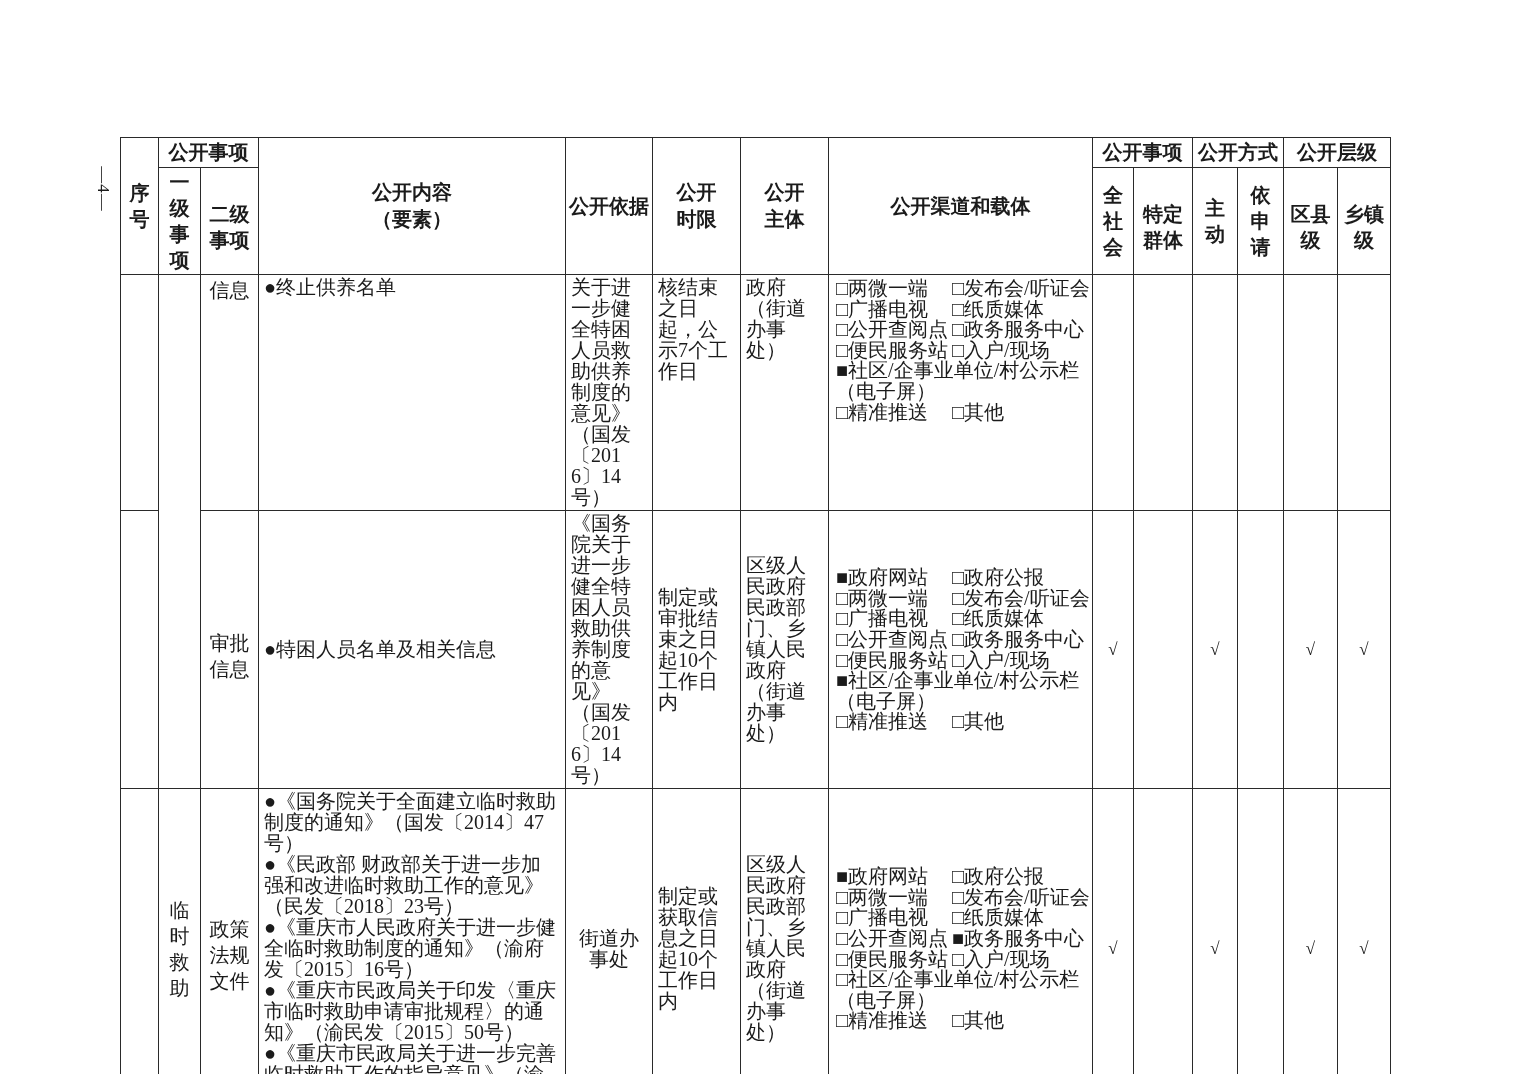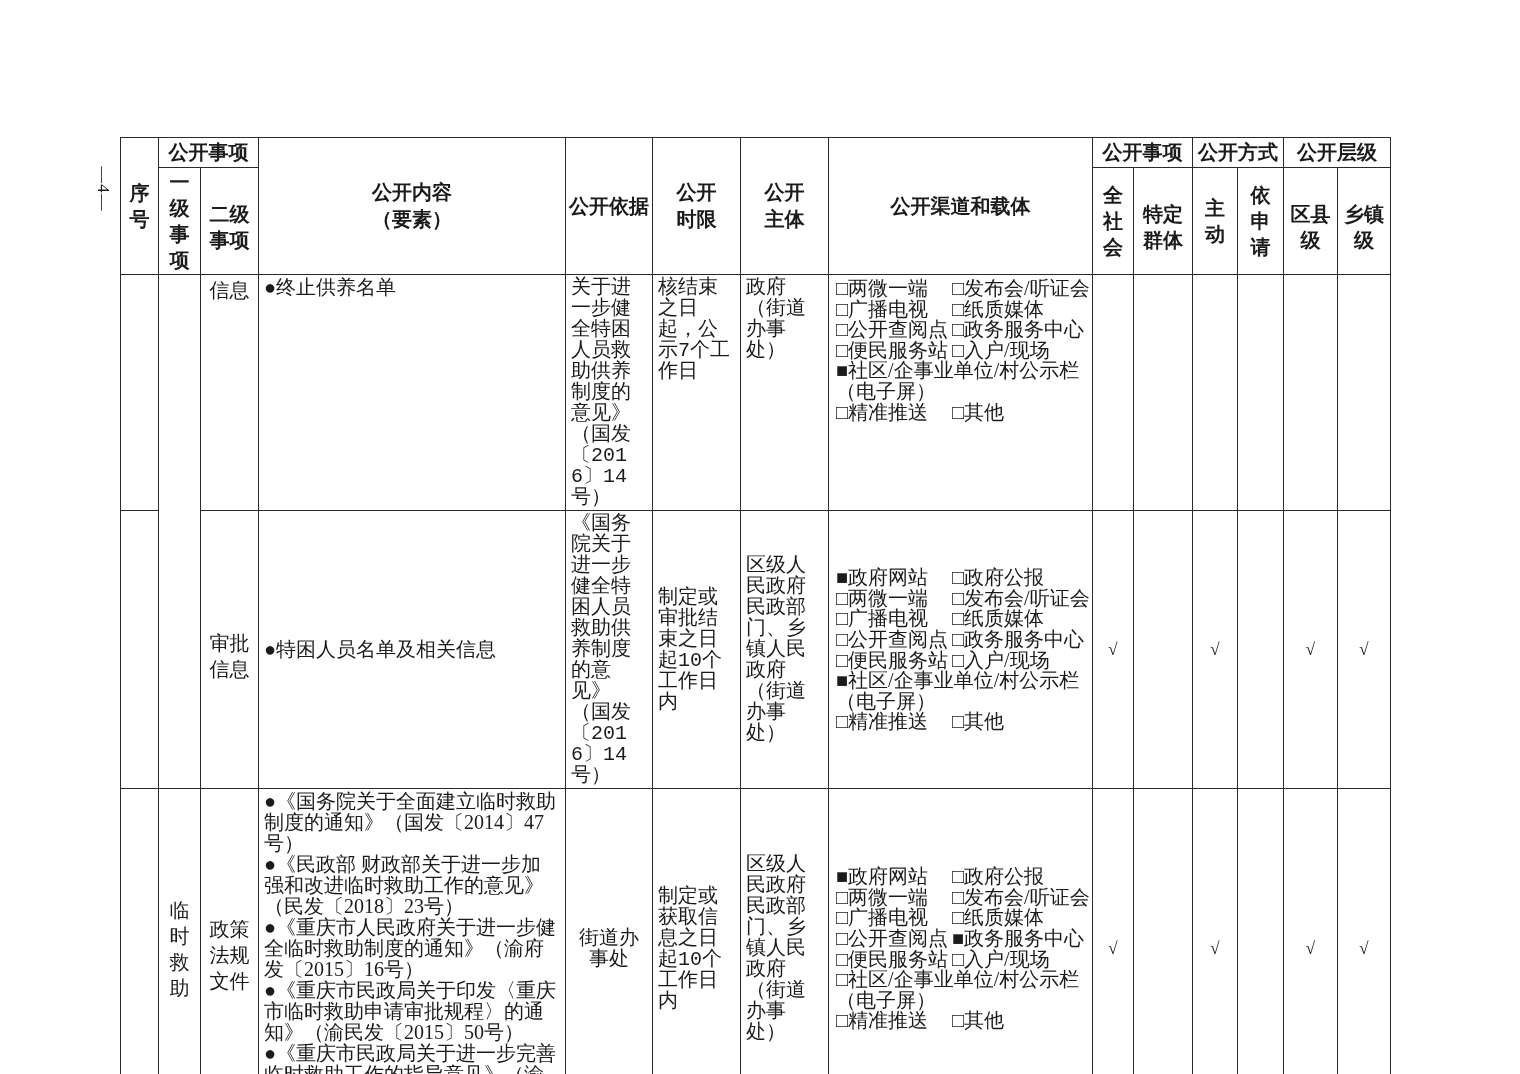--- a/index.html
+++ b/index.html
@@ -12,21 +12,21 @@
   th,td{border:1px solid #2a2a2a;padding:2px 5px;font-size:20px;overflow:hidden;
         vertical-align:top;}
   thead th{font-weight:bold;text-align:center;vertical-align:middle;padding:1px 2px;}
   tr.h1{height:29px;} tr.h2{height:81px;}
   tr.rA{height:168px;} tr.r10{height:193px;} tr.r11{height:297px;}
   .vstack{display:inline-block;word-break:break-all;line-height:1.3;text-align:center;}
   .w1{width:1.15em;} .w2{width:2.2em;margin-top:12px;}
   .pre{white-space:pre-line;}
   .top{vertical-align:top;} .mid{vertical-align:middle;}
   .tcenter{text-align:center;} .tleft{text-align:left;}
-  .wrap{word-break:break-all;line-height:21px;font-family:Liberation Mono, monospace;}
+  .wrap{word-break:break-all;line-height:21px;}
   .bullets .bullet-line{word-break:break-all;line-height:21px;text-align:left;}
   .ch{padding:3px 2px 3px 7px;}
   .ch .ch-line{display:flex;line-height:20.6px;text-align:left;}
   .ch .ch-left{flex:0 0 116px;white-space:nowrap;}
   .ch .ch-right{white-space:nowrap;text-align:right;}
   .ch .ch-wide{flex:1 1 auto;word-break:break-all;white-space:normal;}
   .mark{text-align:center;vertical-align:middle;font-size:17px;}
   .seq{text-align:center;vertical-align:middle;padding-left:36px;}
 </style>
 </head>

